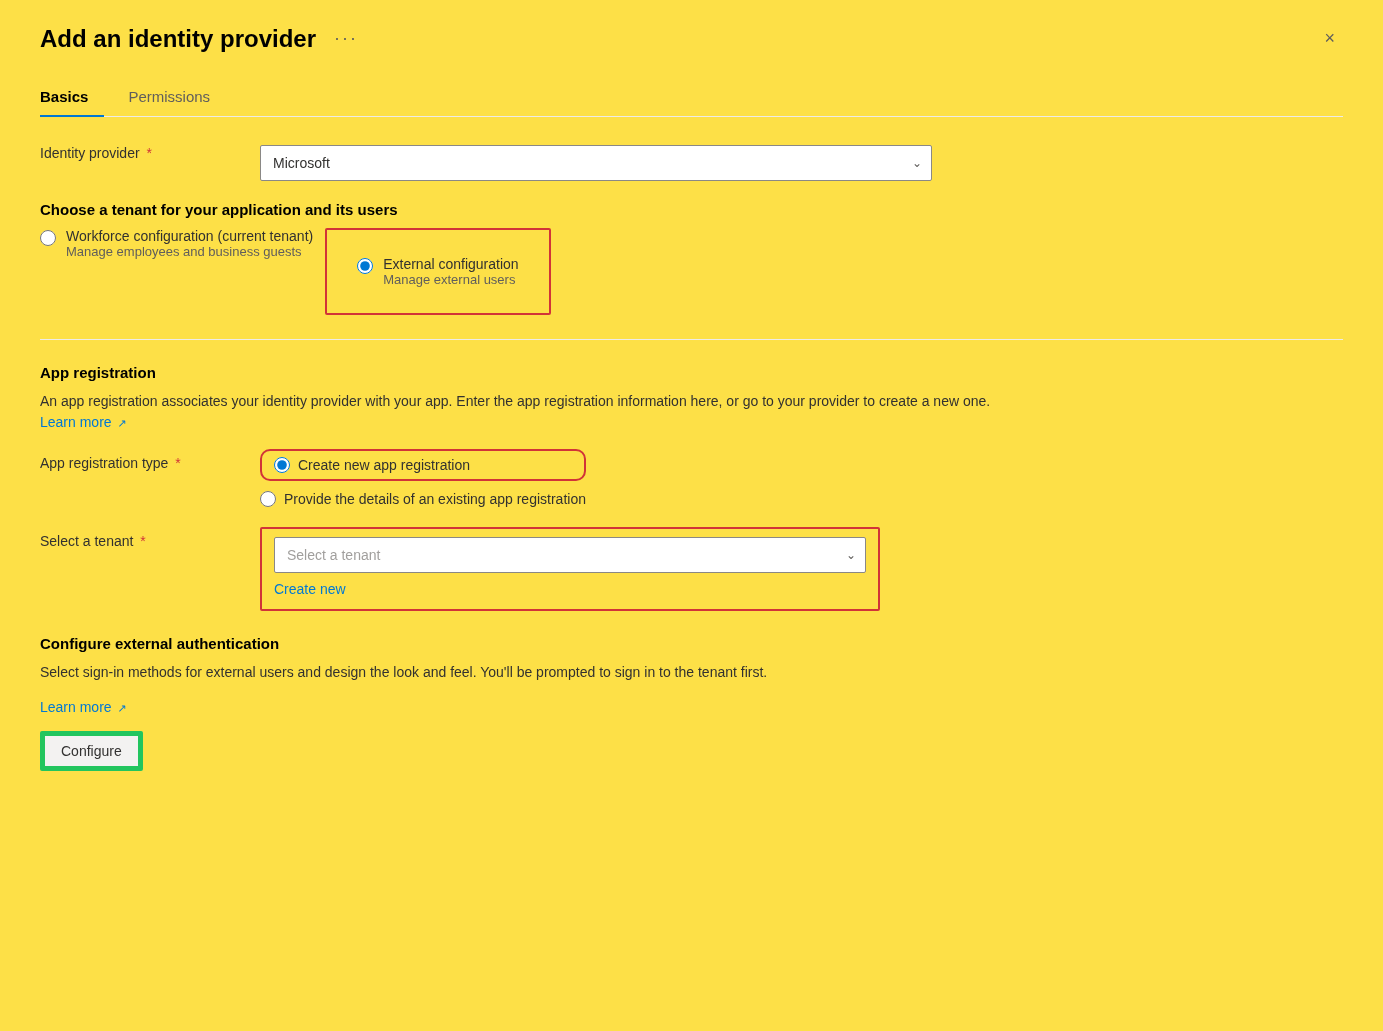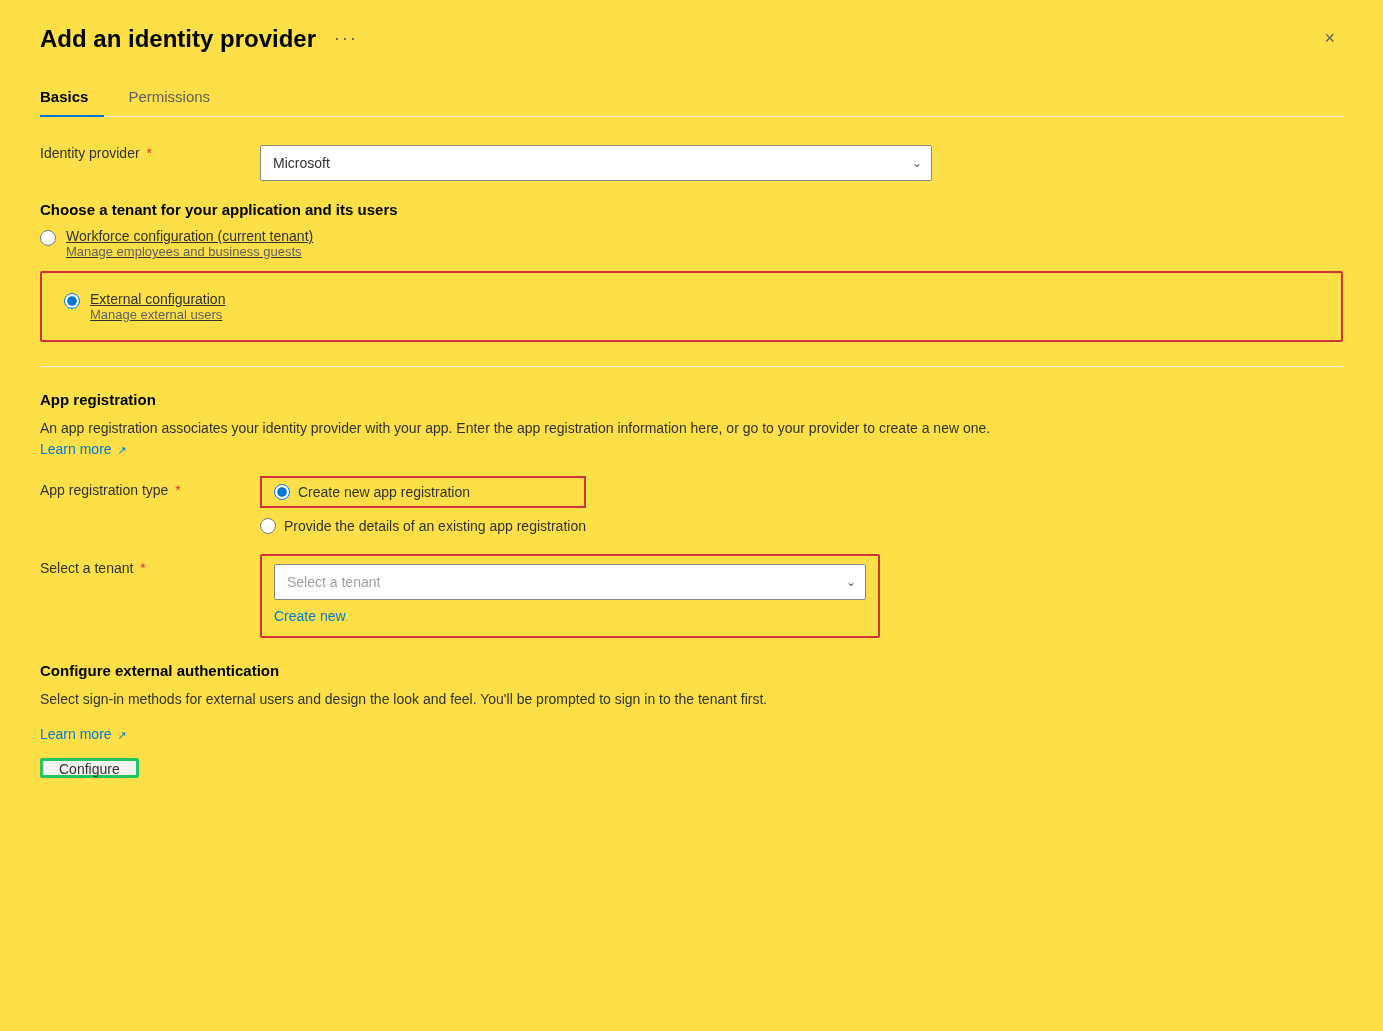--- a/index.html
+++ b/index.html
@@ -133,24 +133,23 @@
       color: #0078d4;
       text-decoration: none;
       cursor: pointer;
     }
     .external-icon {
       font-size: 11px;
       margin-left: 2px;
     }
     .radio-group {
       display: flex;
-      flex-direction: column;
+      flex-direction: row;
       gap: 12px;
       margin-bottom: 12px;
-      text-decoration: underline;
     }
     .radio-item {
       display: flex;
       align-items: flex-start;
       gap: 10px;
       cursor: pointer;
     }
     .radio-item input[type="radio"] {
       margin-top: 2px;
       accent-color: #0078d4;
@@ -200,21 +199,21 @@
       height: 16px;
       cursor: pointer;
       flex-shrink: 0;
     }
     .radio-inline-label {
       font-size: 14px;
       color: #323130;
     }
     .create-new-box {
       border: 2px solid #d13438;
-      border-radius: 0;
+      border-radius: 10px;
       padding: 6px 12px;
       display: inline-flex;
       align-items: center;
       gap: 8px;
     }
     .tenant-select-section {
       display: flex;
       align-items: flex-start;
       margin-bottom: 20px;
       gap: 0;
@@ -250,24 +249,24 @@
     .create-new-link {
       color: #0078d4;
       text-decoration: none;
       font-size: 14px;
       cursor: pointer;
     }
     .configure-auth-section {
       margin-bottom: 28px;
     }
     .configure-btn {
-      height: 20px;
+      height: 40px;
       padding: 0 16px;
       background: #f3f2f1;
-      border: 3px solid #22c55e;
+      border: 5px solid #22c55e;
       border-radius: 2px;
       font-size: 14px;
       color: #323130;
       cursor: pointer;
     }
     .divider {
       border: none;
       border-top: 1px solid #edebe9;
       margin: 24px 0;
     }
@@ -316,21 +315,21 @@
     <div class="radio-group">
       <label class="radio-item">
         <input type="radio" name="tenant_config" style="">
         <div class="radio-label-group">
           <span class="radio-main-label">Workforce configuration (current tenant)</span>
           <span class="radio-sub-label">Manage employees and business guests</span>
         </div>
       </label>
 
       <div class="external-config-highlighted">
-        <label class="radio-item" style="margin:8px;">
+        <label class="radio-item" style="margin:16px;">
           <input type="radio" name="tenant_config" checked="" style="">
           <div class="radio-label-group">
             <span class="radio-main-label">External configuration</span>
             <span class="radio-sub-label">Manage external users</span>
           </div>
         </label>
       </div>
     </div>
   </div>
 

